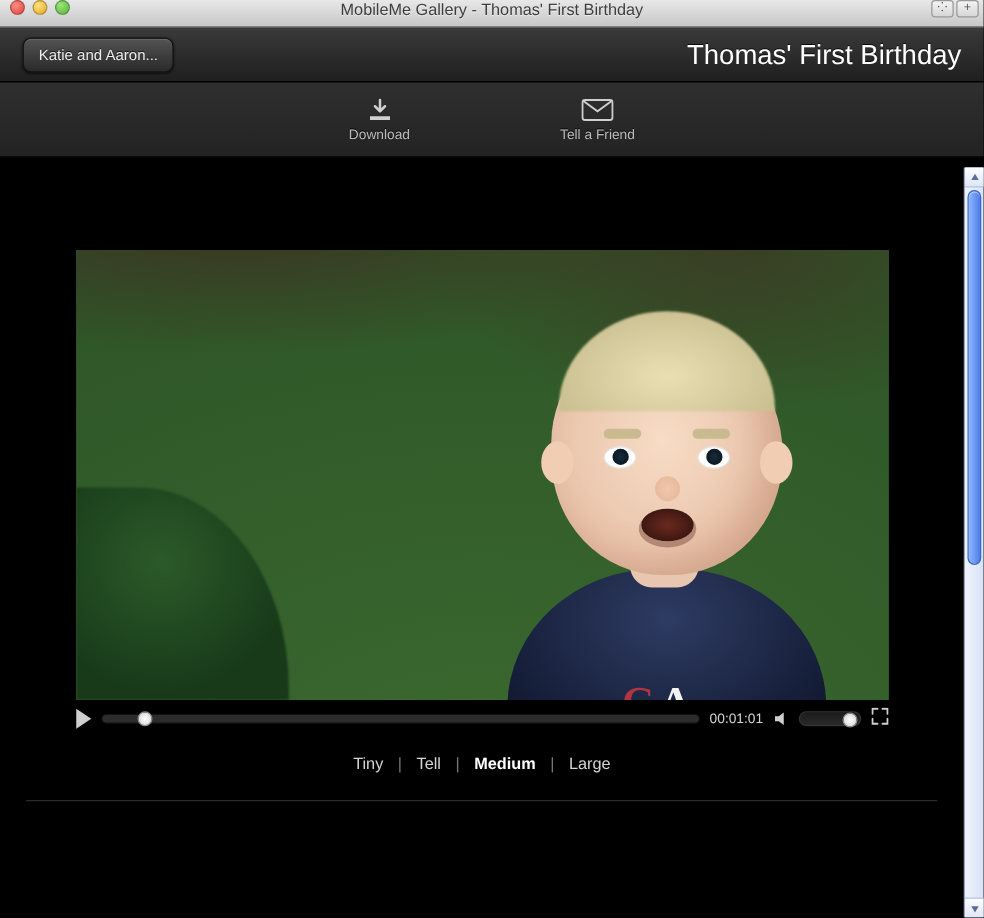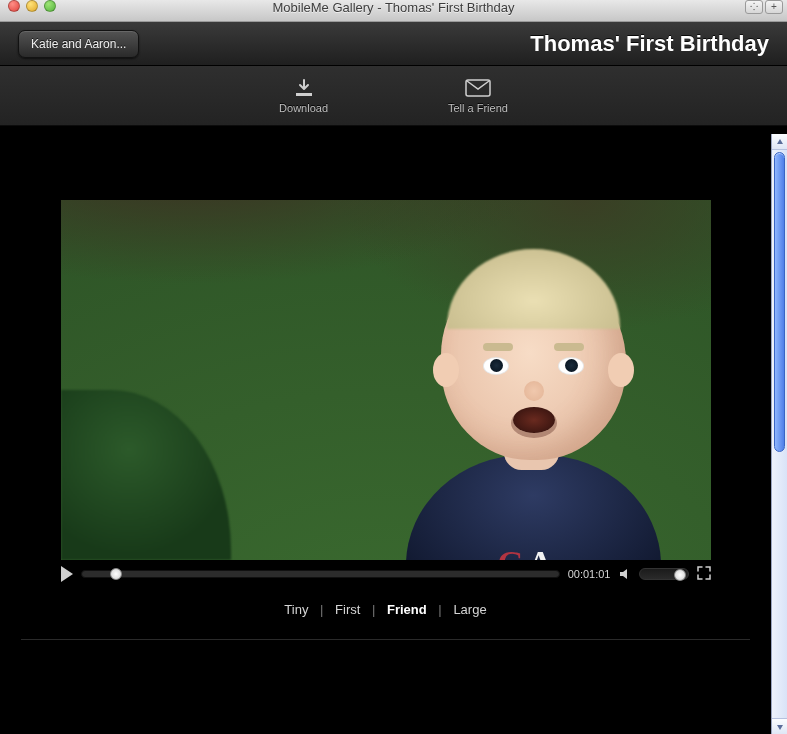--- a/index.html
+++ b/index.html
@@ -59,21 +59,21 @@
     border-radius: 7px;
     color: #eee;
     font-size: 12px;
     padding: 6px 12px;
     box-shadow: inset 0 1px 0 rgba(255,255,255,.12), 0 1px 2px rgba(0,0,0,.6);
     cursor: pointer;
     white-space: nowrap;
     text-shadow: 0 -1px 0 rgba(0,0,0,.7);
   }
   .pagetitle {
-    color: #fff; font-size: 22px; font-weight: 700;
+    color: #fff; font-size: 22px; font-weight: 400;
     text-shadow: 0 -1px 0 rgba(0,0,0,.8);
   }
   
   .optionsbar {
     height: 60px;
     background: linear-gradient(#2f2f2f,#232323);
     border-bottom: 1px solid #0c0c0c;
     display:flex; justify-content:center; gap: 120px; align-items:center;
   }
   .optitem {
@@ -296,23 +296,23 @@
         <div class="fullscreen">
           <svg width="14" height="14" viewBox="0 0 14 14">
             <path d="M1 5V1h4M13 9v4h-4M9 1h4v4M5 13H1V9" stroke="#cfcfcf" stroke-width="1.5" fill="none" stroke-linecap="round"></path>
           </svg>
         </div>
       </div>
 
       <div class="sizes">
         <span>Tiny</span>
         <span class="sep">|</span>
-        <span>First</span>
+        <span>Tell</span>
         <span class="sep">|</span>
-        <span class="active">Friend</span>
+        <span class="active">Medium</span>
         <span class="sep">|</span>
         <span>Large</span>
       </div>
     </div>
 
     <hr class="divider">
 
   </div>
 
   <div class="scrollbar">

